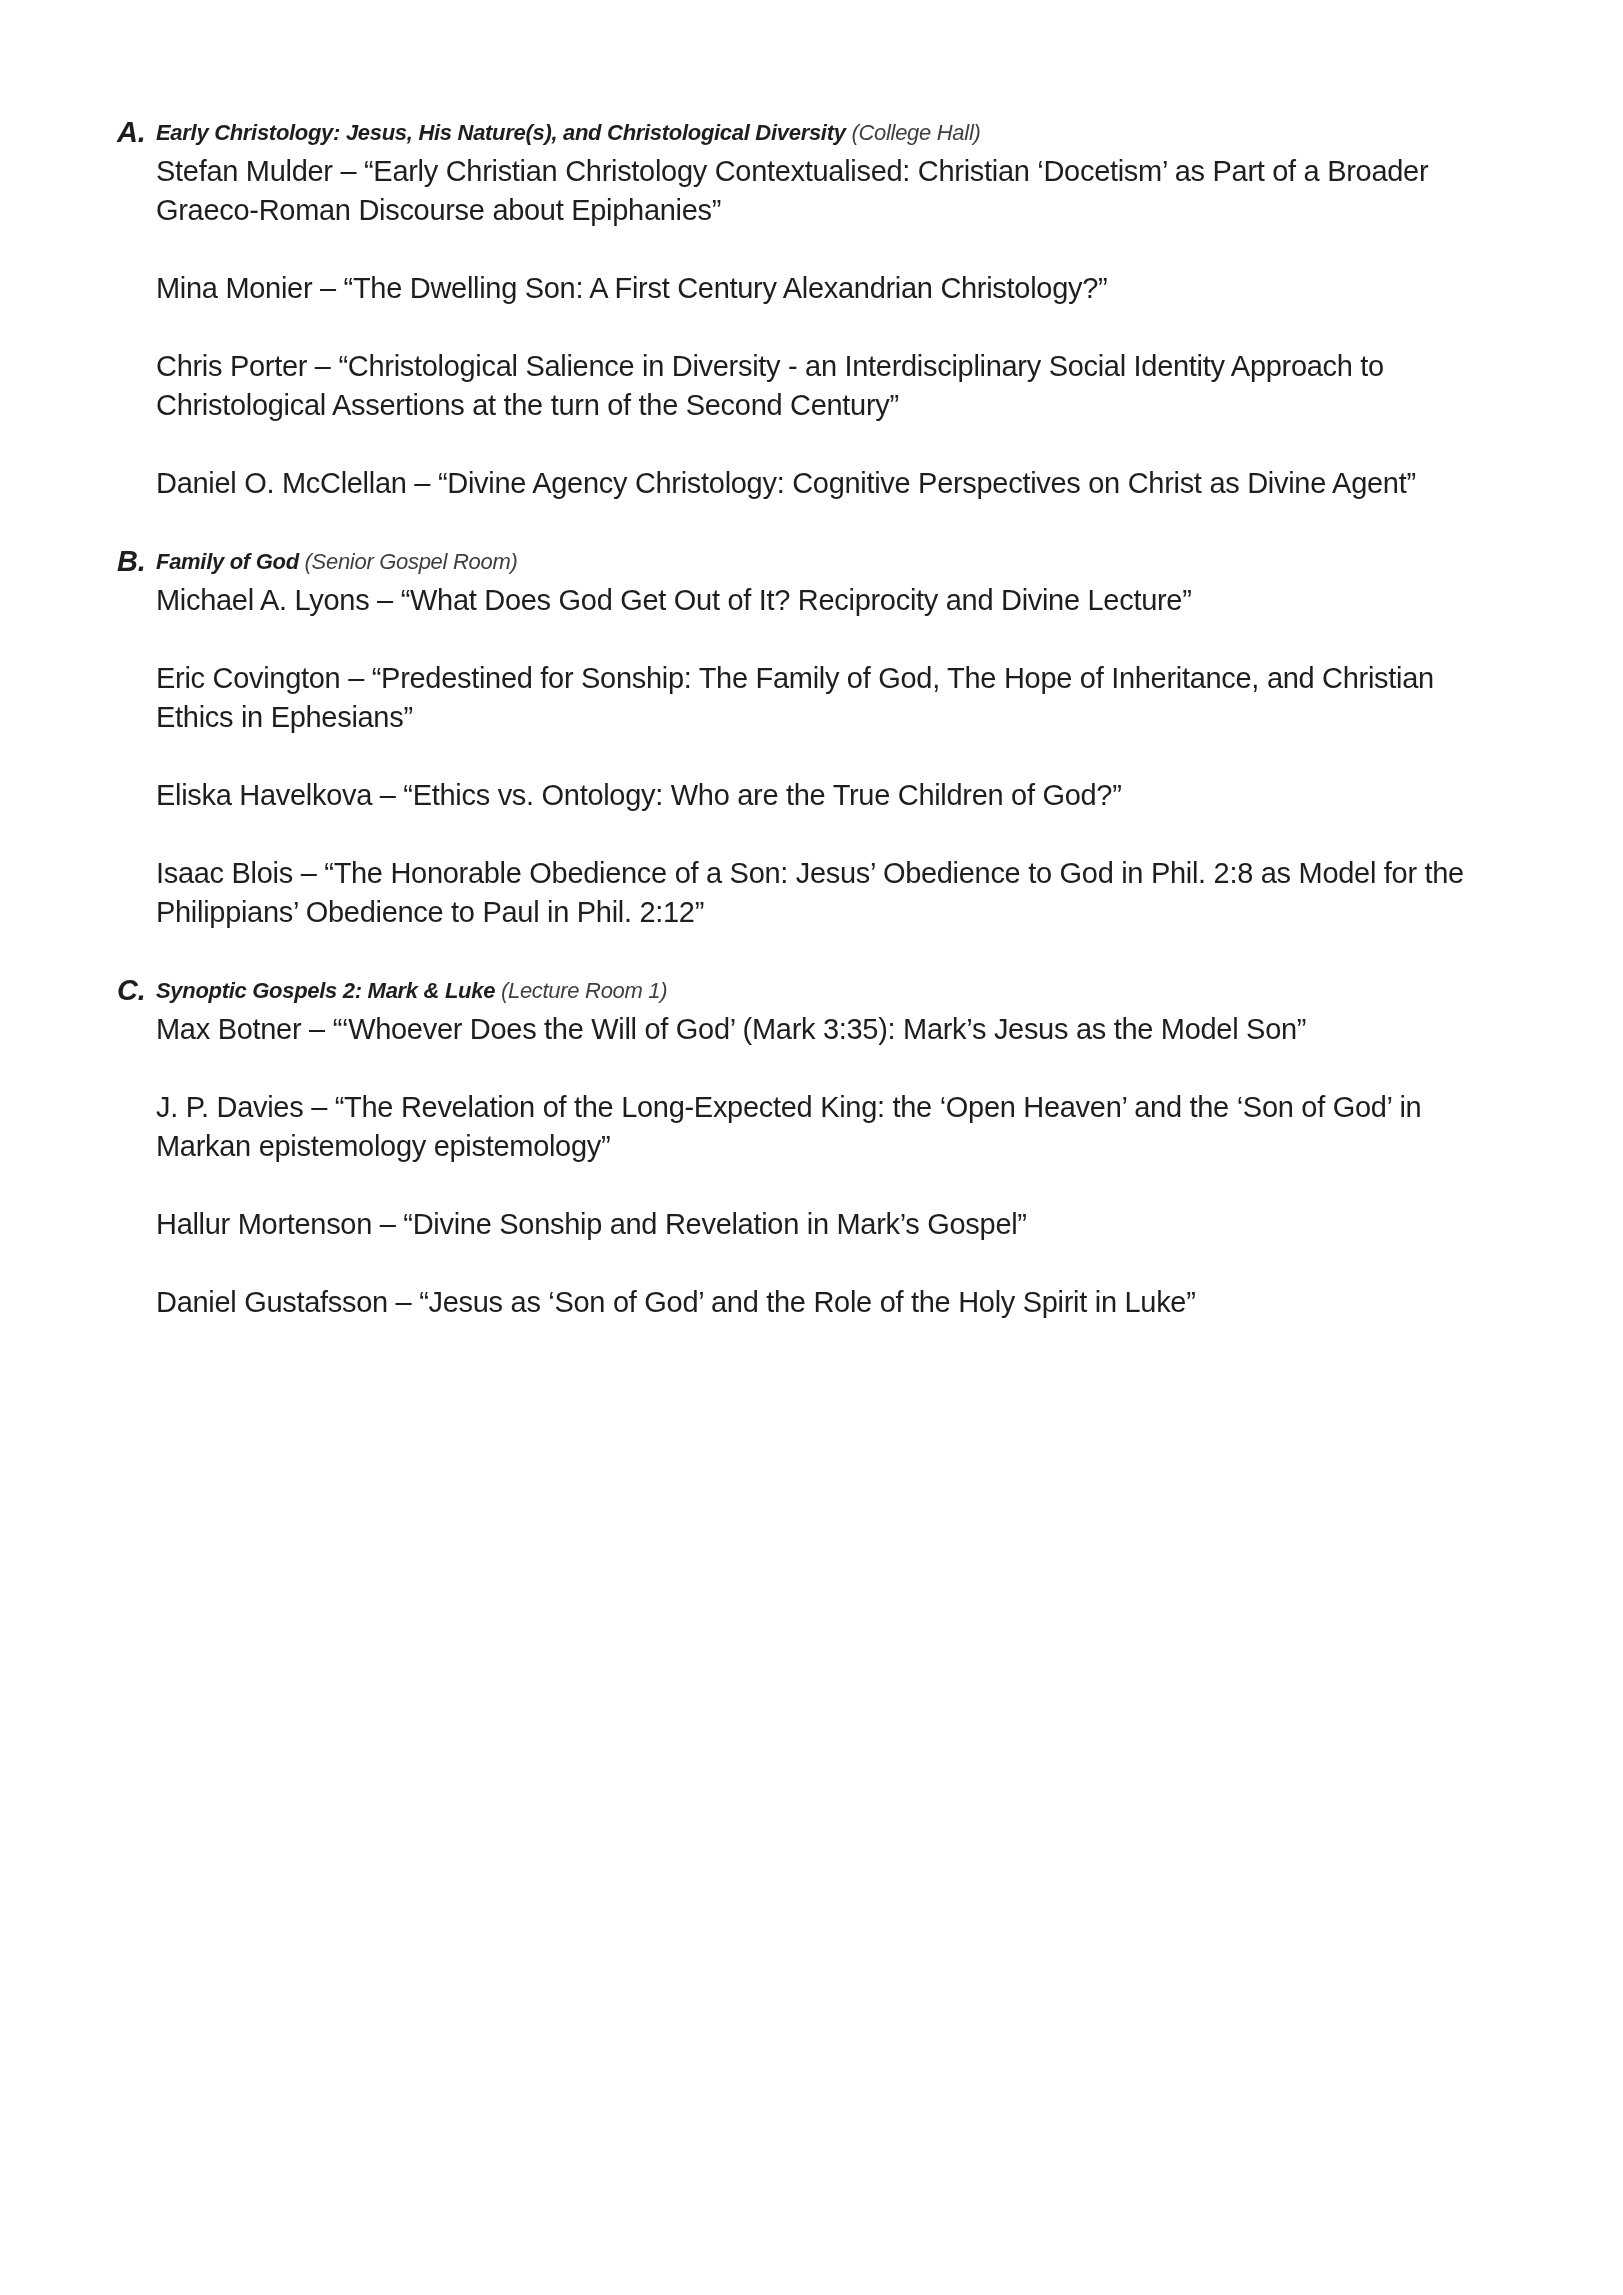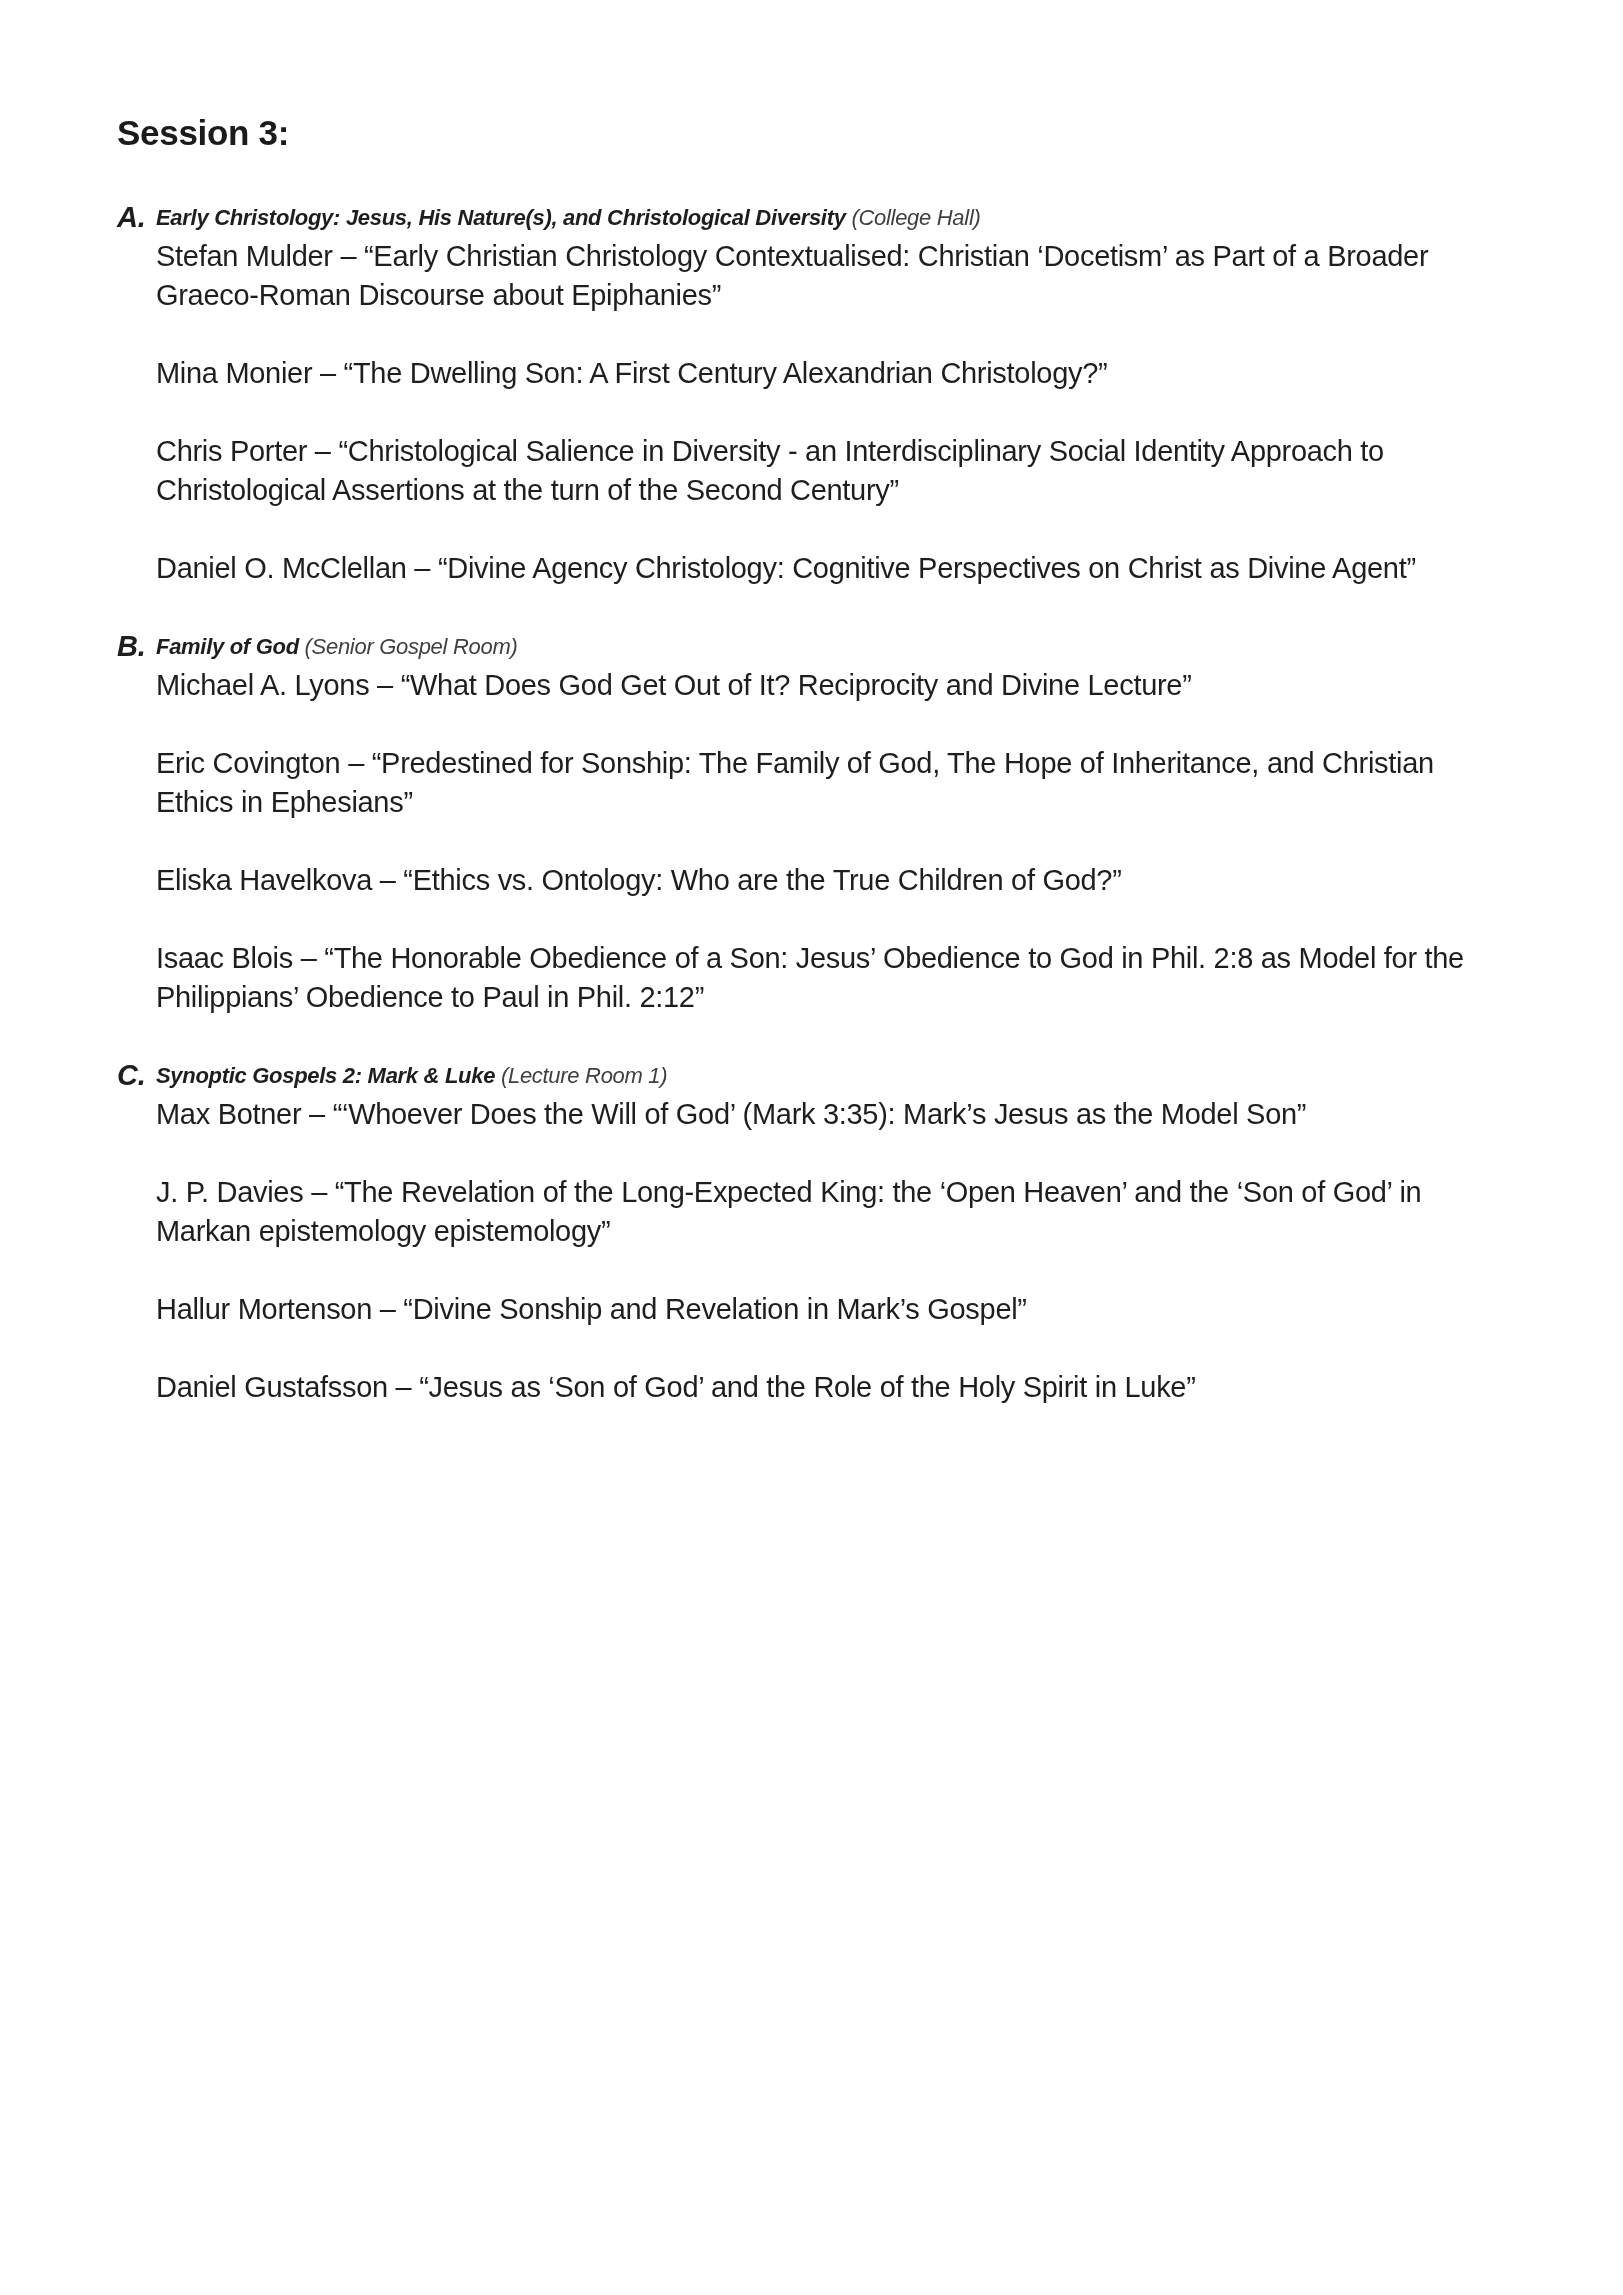--- a/index.html
+++ b/index.html
@@ -61,21 +61,20 @@
     font-size: 29px;
     line-height: 39px;
   }
 </style>
 </head>
 <body>
 
 <div class="page">
   <div class="content">
 
-    <h1 class="doc-heading">Session 3:</h1>
 
     <section class="session">
       <span class="session-label">A.</span>
       <p class="session-header">
         <span class="session-title">Early Christology: Jesus, His Nature(s), and Christological Diversity</span>
         <span class="session-location">(College Hall)</span>
       </p>
       <div class="papers">
         <p class="paper">Stefan Mulder – “Early Christian Christology Contextualised: Christian ‘Docetism’ as Part of a Broader Graeco-Roman Discourse about Epiphanies”</p>
         <p class="paper">Mina Monier – “The Dwelling Son: A First Century Alexandrian Christology?”</p>

